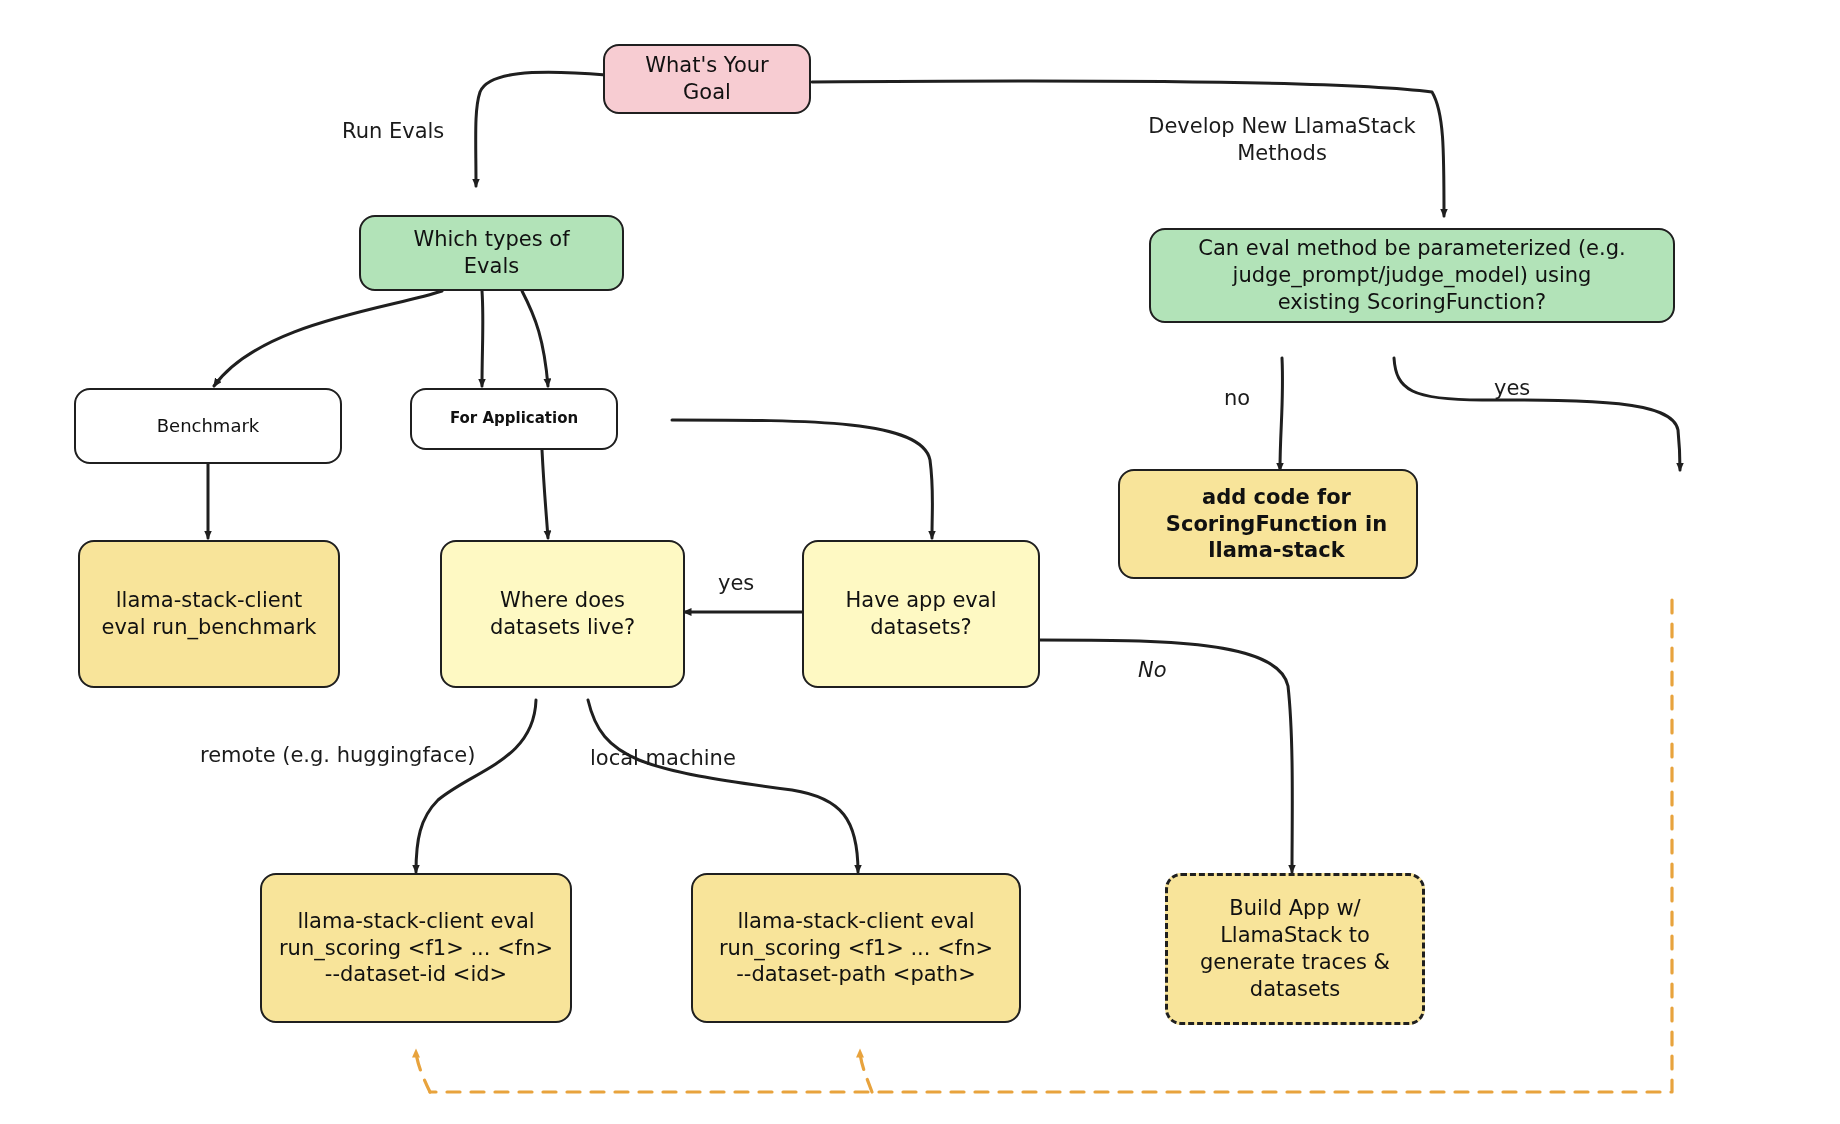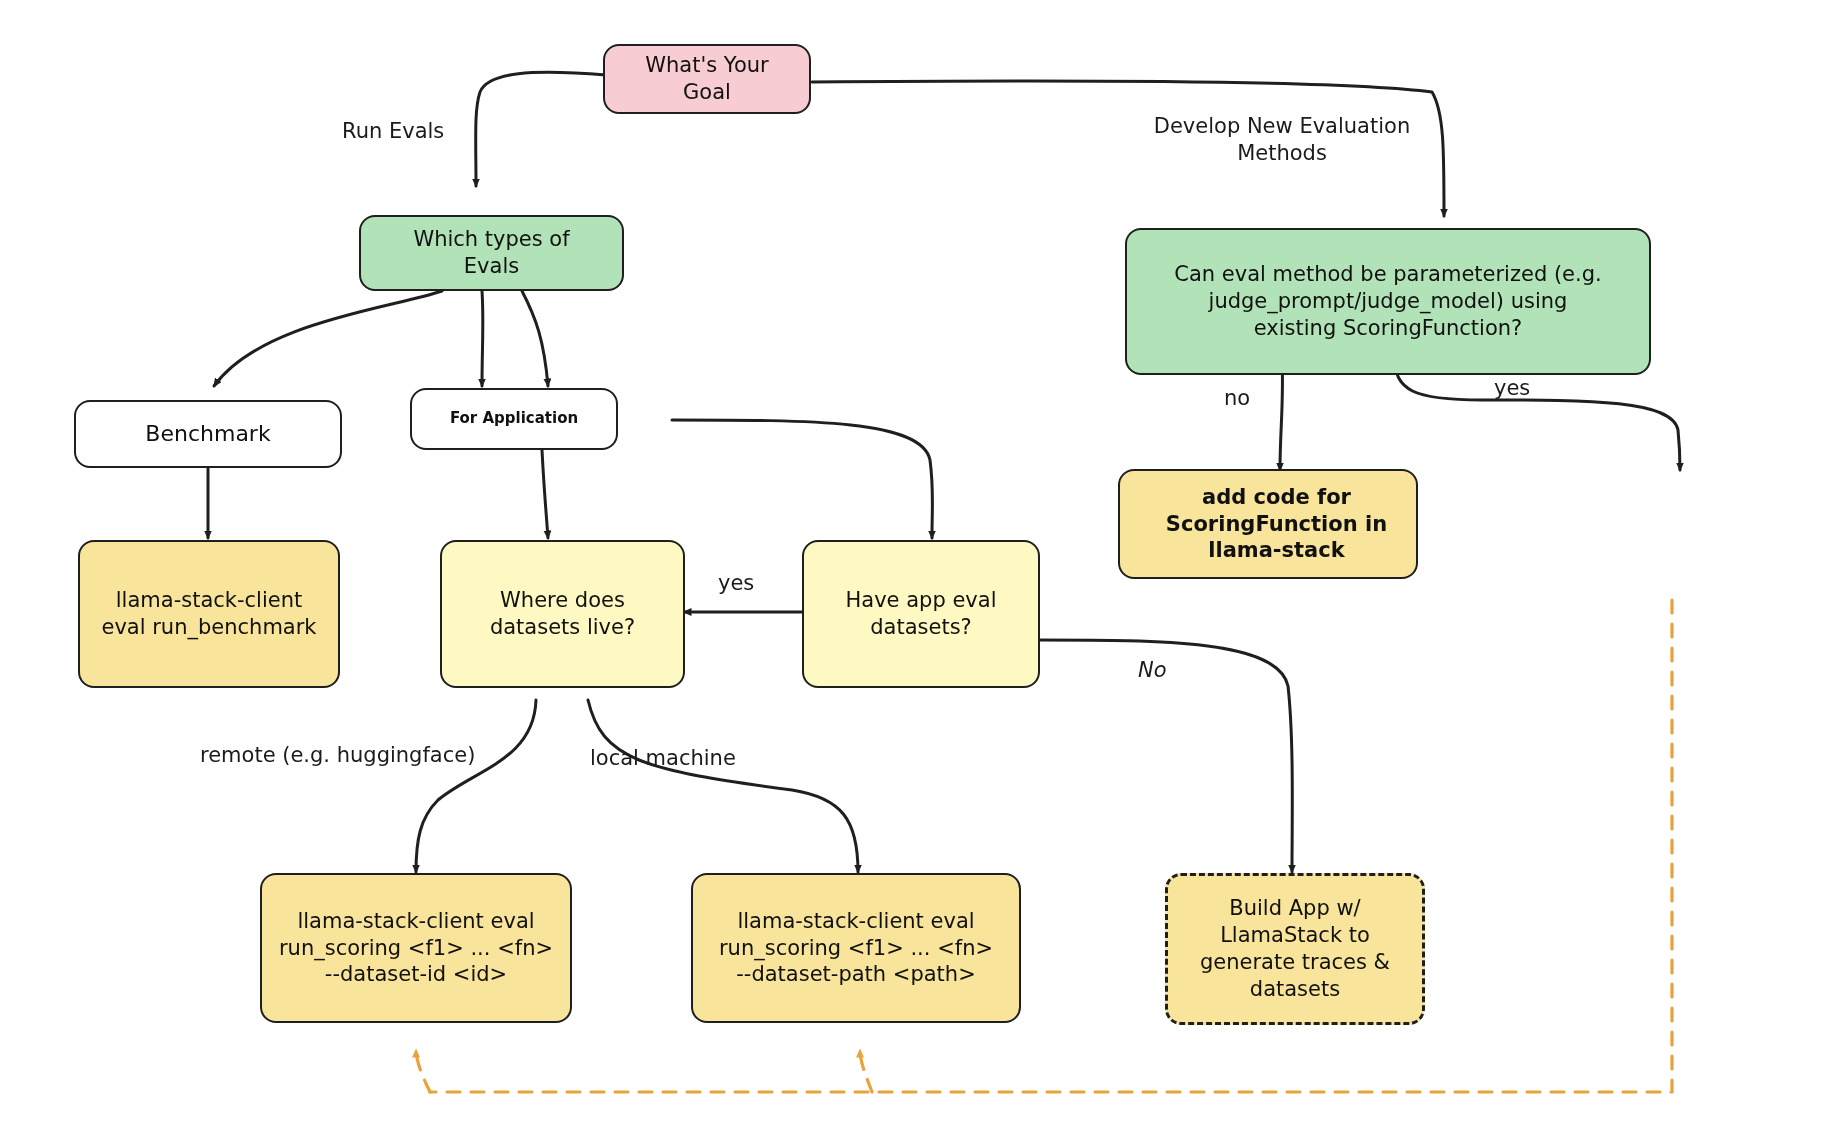--- a/index.html
+++ b/index.html
@@ -107,25 +107,25 @@
       <path d="M860,1092 C854,1076 848,1062 848,1050" marker-end="url(#arrow-orange)"></path>
     </g>
   </svg>
 
   <div class="node rounded pink" style="left:591px; top:44px; width:208px; height:70px; font-size:21px;">What's Your
 Goal</div>
 
   <div class="node rounded green" style="left:347px; top:215px; width:265px; height:76px; font-size:21px;">Which types of
 Evals</div>
 
-  <div class="node rounded green" style="left:1113px; top:228px; width:526px; height:147px; font-size:21px;">Can eval method be parameterized (e.g.
+  <div class="node rounded green" style="left:1137px; top:228px; width:526px; height:95px; font-size:21px;">Can eval method be parameterized (e.g.
 judge_prompt/judge_model) using
 existing ScoringFunction?</div>
 
-  <div class="node rounded white" style="left:62px; top:400px; width:268px; height:68px; font-size:22px;">Benchmark</div>
+  <div class="node rounded white" style="left:62px; top:388px; width:268px; height:76px; font-size:18px;">Benchmark</div>
 
   <div class="node rounded white" style="left:398px; top:388px; width:208px; height:62px; font-size:15px;font-weight:bold;">For Application</div>
 
   <div class="node rounded yellow" style="left:1106px; top:469px; width:300px; height:110px; font-size:21px; font-weight:600;padding-left:25px;">add code for
 ScoringFunction in
 llama-stack</div>
 
 
   <div class="node rounded yellow" style="left:66px; top:540px; width:262px; height:148px; font-size:21px;">llama-stack-client
 eval run_benchmark</div>
@@ -144,21 +144,21 @@
 run_scoring &lt;f1&gt; ... &lt;fn&gt;
 --dataset-path &lt;path&gt;</div>
 
   <div class="node rounded dashed" style="left:1153px; top:873px; width:260px; height:152px; font-size:21px;">Build App w/
 LlamaStack to
 generate traces &amp;
 datasets</div>
 
   <div class="edge-label" style="left:330px; top:118px; font-size:21px;">Run Evals</div>
 
-  <div class="edge-label" style="left:1120px; top:113px; font-size:21px; text-align:center; width:300px;">Develop New Evaluation
+  <div class="edge-label" style="left:1120px; top:113px; font-size:21px; text-align:center; width:300px;">Develop New LlamaStack
 Methods</div>
 
   <div class="edge-label" style="left:1212px; top:385px; font-size:21px;">no</div>
 
   <div class="edge-label" style="left:1482px; top:375px; font-size:21px;">yes</div>
 
   <div class="edge-label" style="left:706px; top:570px; font-size:21px;">yes</div>
 
   <div class="edge-label" style="left:1126px; top:657px; font-size:21px; font-style:italic;">No</div>
 

